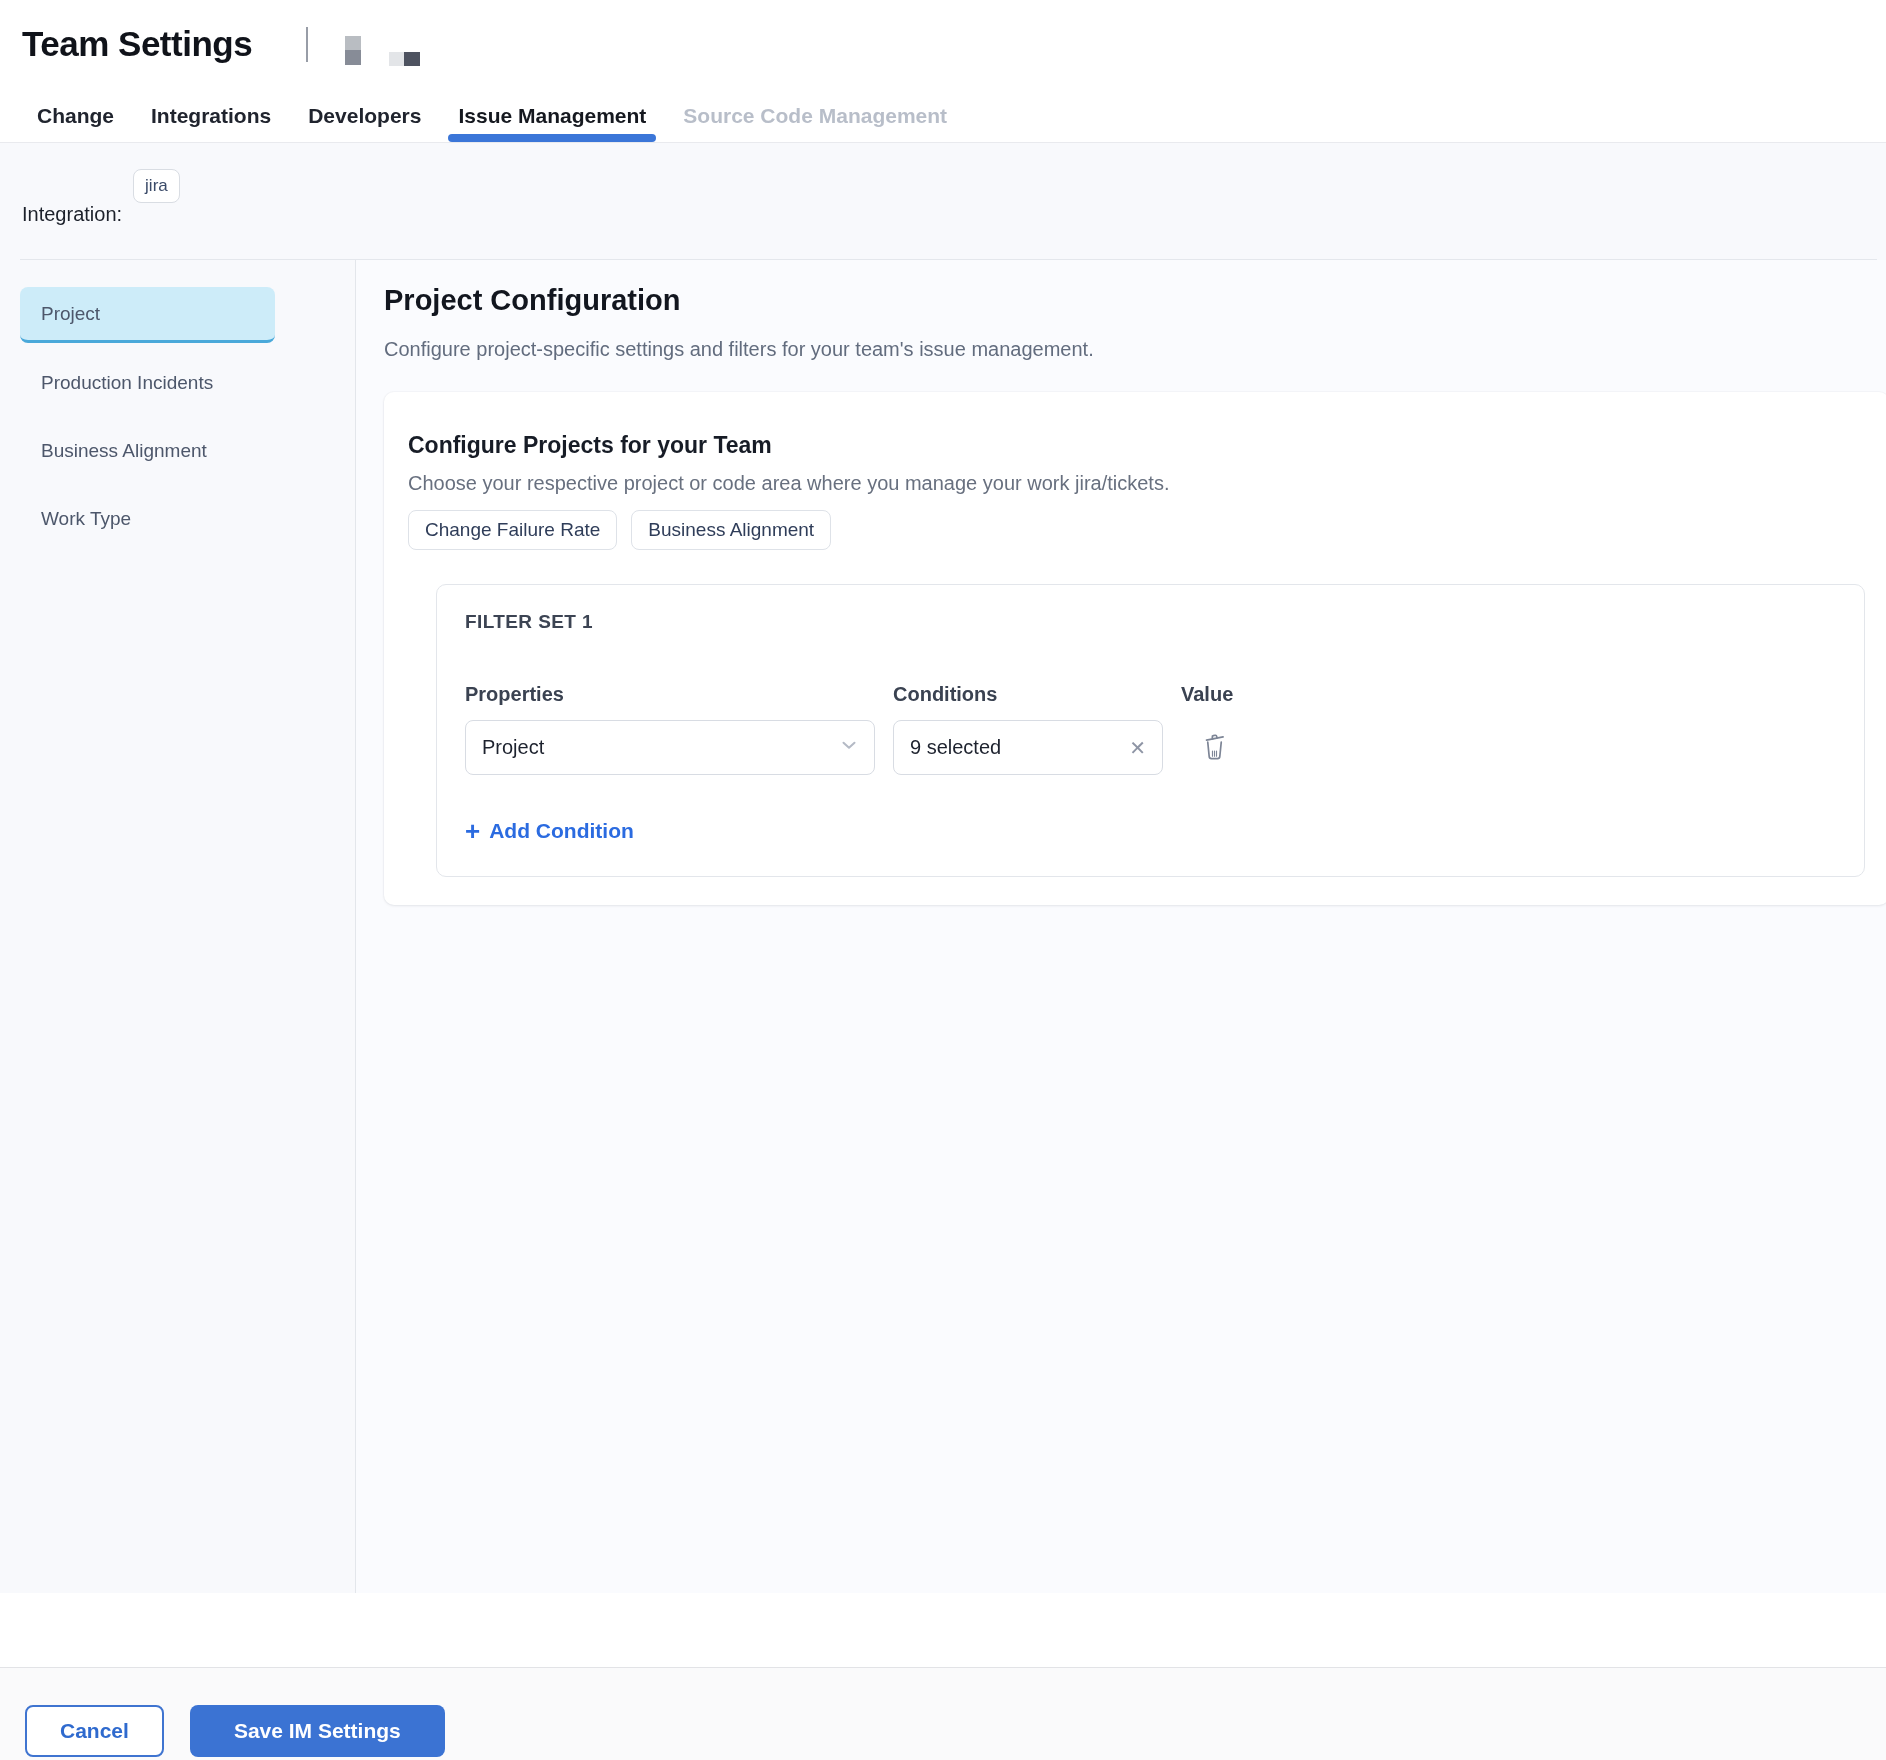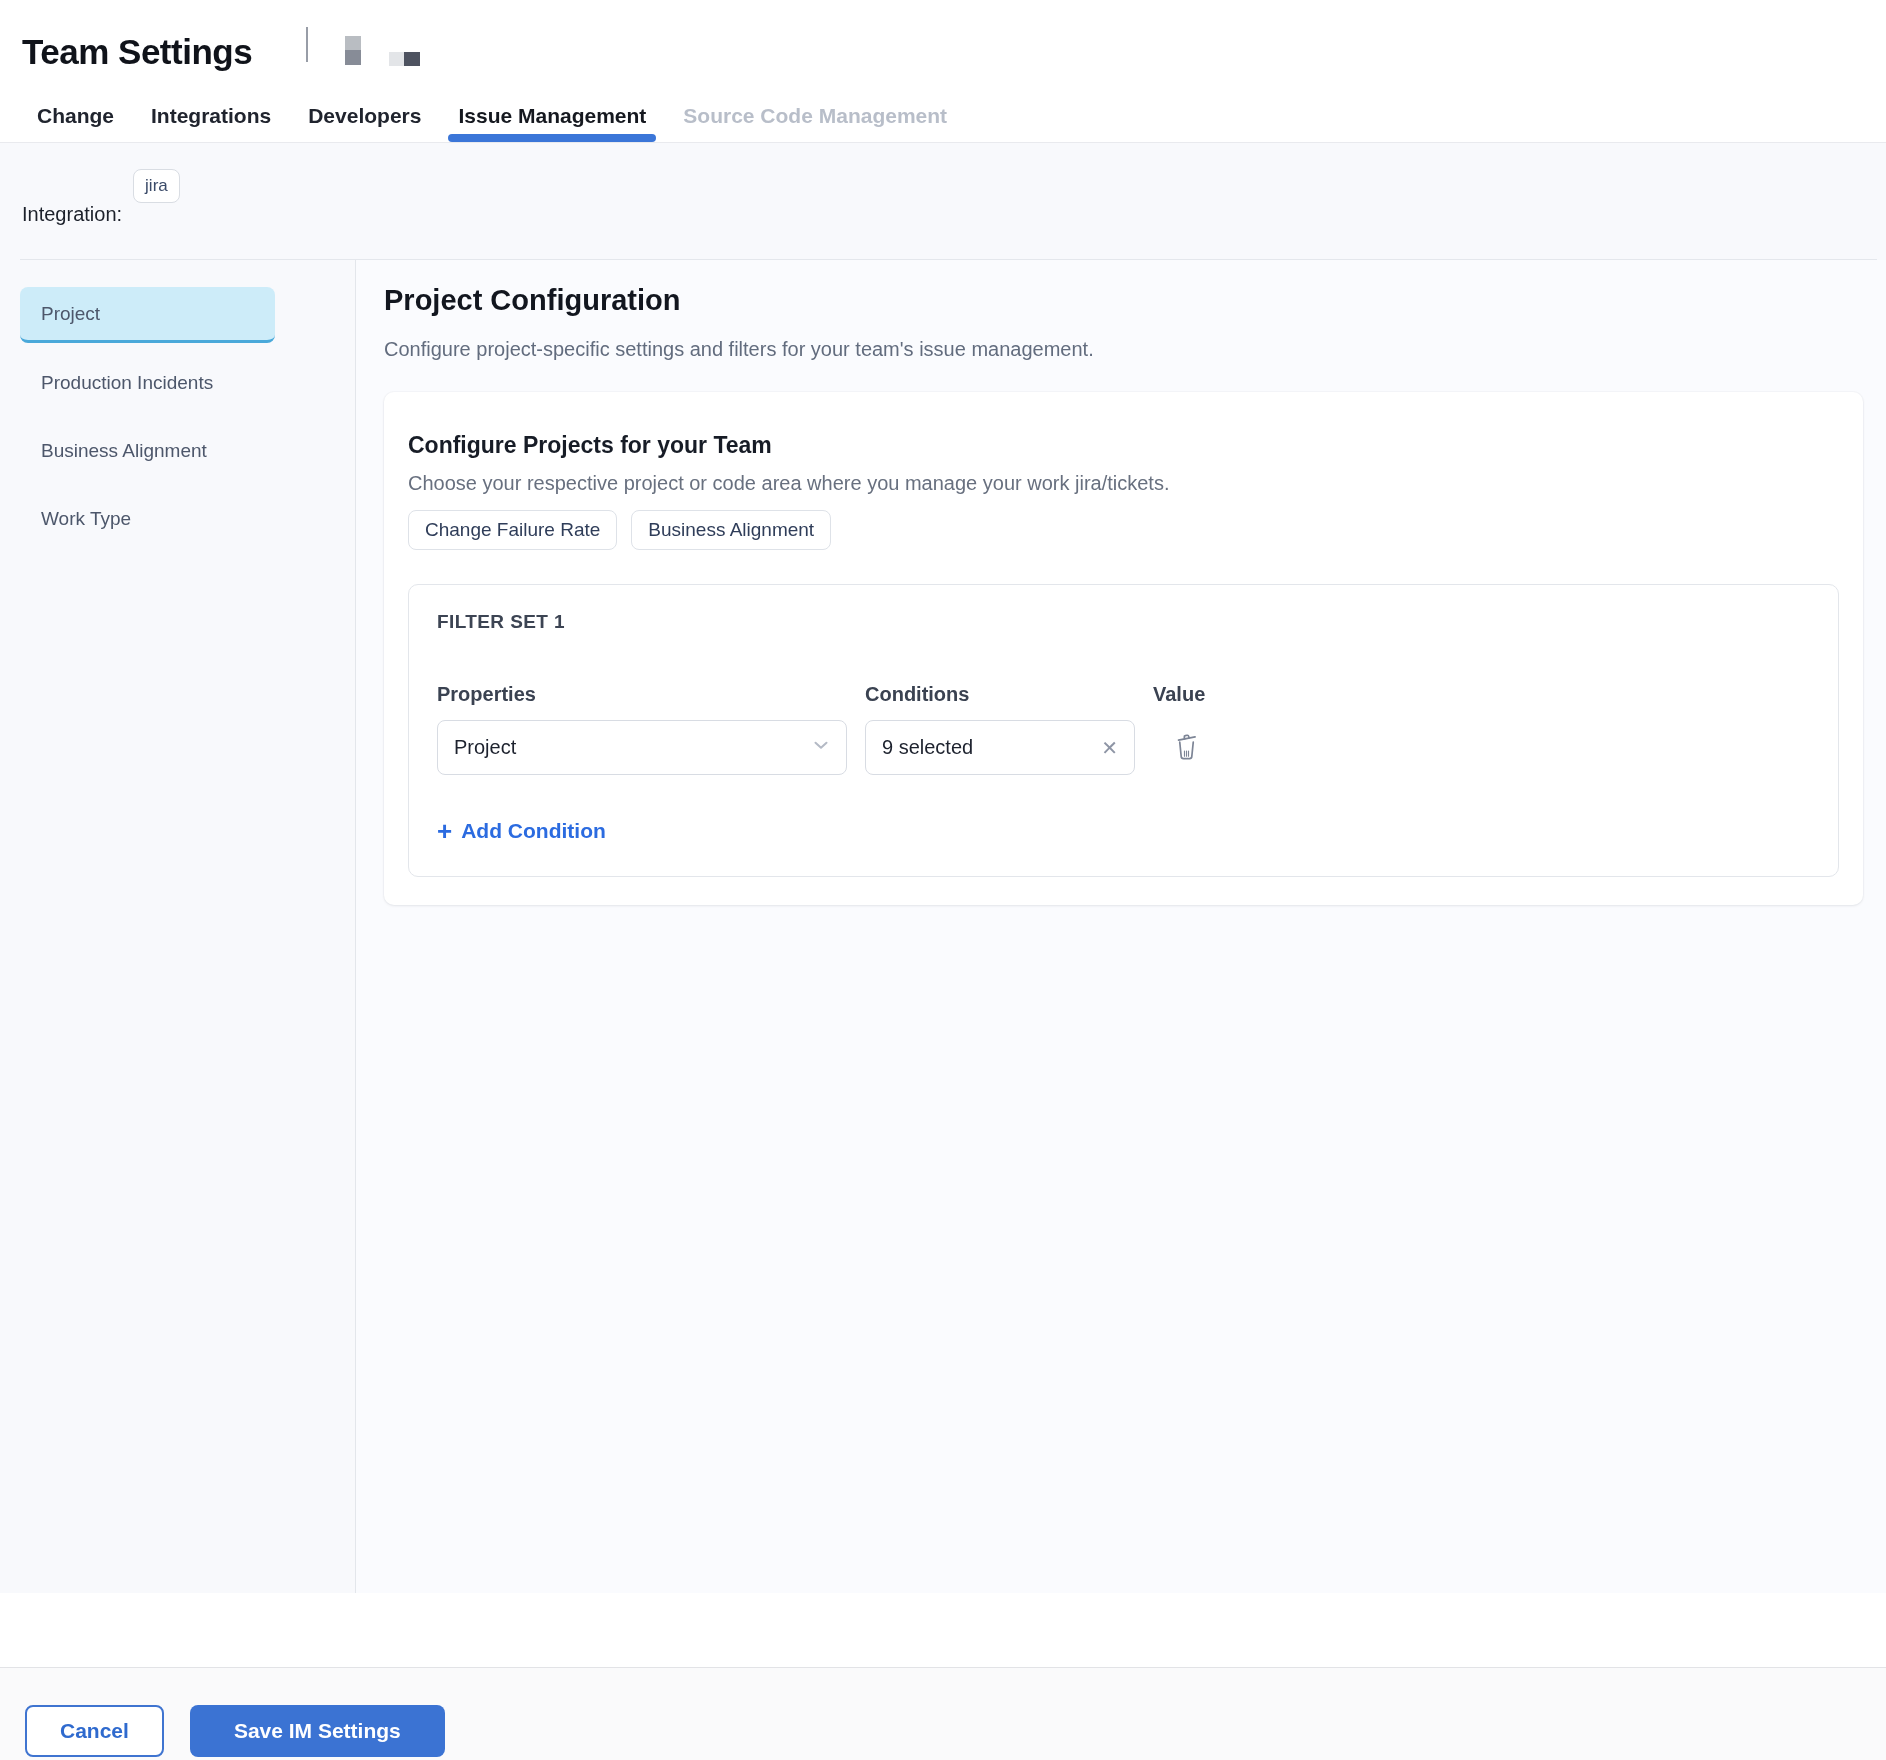--- a/index.html
+++ b/index.html
@@ -7,21 +7,21 @@
   body {
     font-family: "Liberation Sans", sans-serif;
     background: #ffffff;
     color: #171b24;
     overflow: hidden;
     position: relative;
   }
 
   
   .header { position: relative; height: 90px; background: #ffffff; }
-  .page-title { position: absolute; left: 22px; top: 32px; font-size: 35px; font-weight: 700; color: #10131a; letter-spacing: -0.5px; }
+  .page-title { position: absolute; left: 22px; top: 24px; font-size: 35px; font-weight: 700; color: #10131a; letter-spacing: -0.5px; }
   .title-sep { position: absolute; left: 306px; top: 27px; width: 2px; height: 35px; background: #989da7; }
   .redact-a { position: absolute; left: 345px; top: 36px; width: 16px; }
   .redact-a .ra-top { width: 16px; height: 14px; background: #b9bdc2; }
   .redact-a .ra-bot { width: 16px; height: 15px; background: #878c97; }
   .redact-b { position: absolute; left: 389px; top: 52px; display: flex; }
   .redact-b .rb-l { width: 15px; height: 14px; background: #e3e5e8; }
   .redact-b .rb-r { width: 16px; height: 14px; background: #4e5360; }
 
   
   .tabs { position: relative; height: 53px; background: #ffffff; border-bottom: 1px solid #e9eaee; display: flex; align-items: center; padding-left: 37px; gap: 37px; }
@@ -50,21 +50,21 @@
   .main-title { font-size: 29px; font-weight: 700; color: #12161f; line-height: 40px; margin-bottom: 16px; }
   .main-subtitle { font-size: 20px; color: #626c7e; line-height: 26px; margin-bottom: 30px; }
 
   .card { background: #ffffff; border-radius: 10px; box-shadow: 0 1px 3px rgba(16,24,40,0.08), 0 0 0 1px rgba(16,24,40,0.02); padding: 38px 24px 28px 24px; }
   .card-title { font-size: 23px; font-weight: 700; color: #171c26; line-height: 30px; margin-bottom: 10px; }
   .card-desc { font-size: 20px; color: #68707f; line-height: 26px; margin-bottom: 14px; }
 
   .chips { display: flex; gap: 14px; }
   .chip { height: 40px; display: flex; align-items: center; padding: 0 16px; background: #ffffff; border: 1px solid #dee2e8; border-radius: 8px; font-size: 19px; color: #2f3d59; cursor: pointer; }
 
-  .filter-box { margin-top: 34px; border: 1px solid #e3e6eb; border-radius: 10px; background: #ffffff; padding: 26px 28px 32px 28px; }
+  .filter-box { margin-top: 34px; border: 1px solid #e3e6eb; border-radius: 10px; background: #ffffff; padding: 26px 28px 32px 28px; margin-left: 28px; }
   .filter-title { font-size: 19px; font-weight: 700; color: #3c4453; letter-spacing: 0.4px; margin-bottom: 50px; }
 
   .filter-grid { display: grid; grid-template-columns: 410px 270px 577px 60px; column-gap: 18px; row-gap: 14px; align-items: center; }
   .col-label { font-size: 20px; font-weight: 700; color: #3a4251; }
 
   .select { height: 55px; background: #ffffff; border: 1px solid #d8dce3; border-radius: 8px; display: flex; align-items: center; justify-content: space-between; padding: 0 14px 0 16px; font-size: 20px; color: #1d222e; cursor: pointer; }
   .value-input { height: 55px; background: #ffffff; border: 1px solid #d8dce3; border-radius: 8px; display: flex; align-items: center; justify-content: space-between; padding: 0 16px; font-size: 20px; color: #1d222e; cursor: text; }
   .clear-x { font-size: 20px; color: #8e95a5; cursor: pointer; line-height: 1; }
   .trash-btn { background: none; border: none; cursor: pointer; padding: 4px; margin-left: 16px; display: flex; align-items: center; }
 

